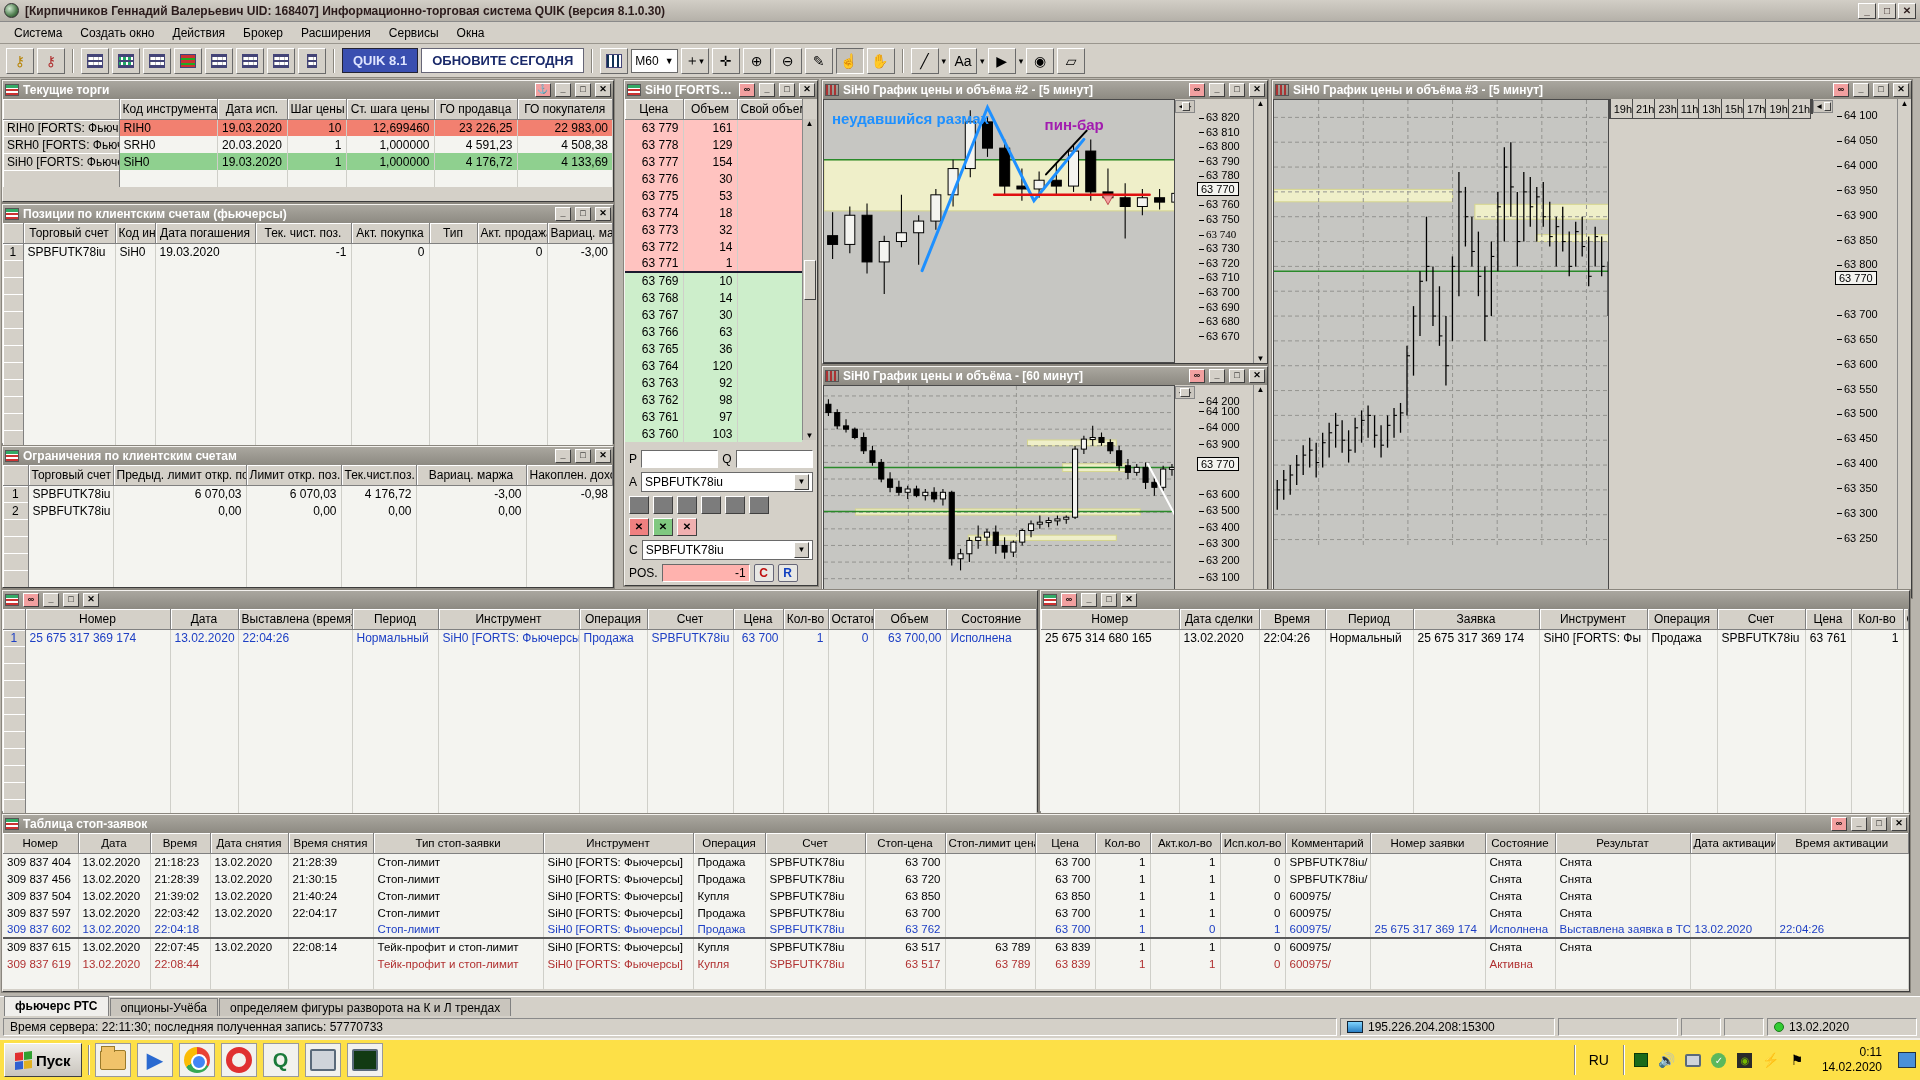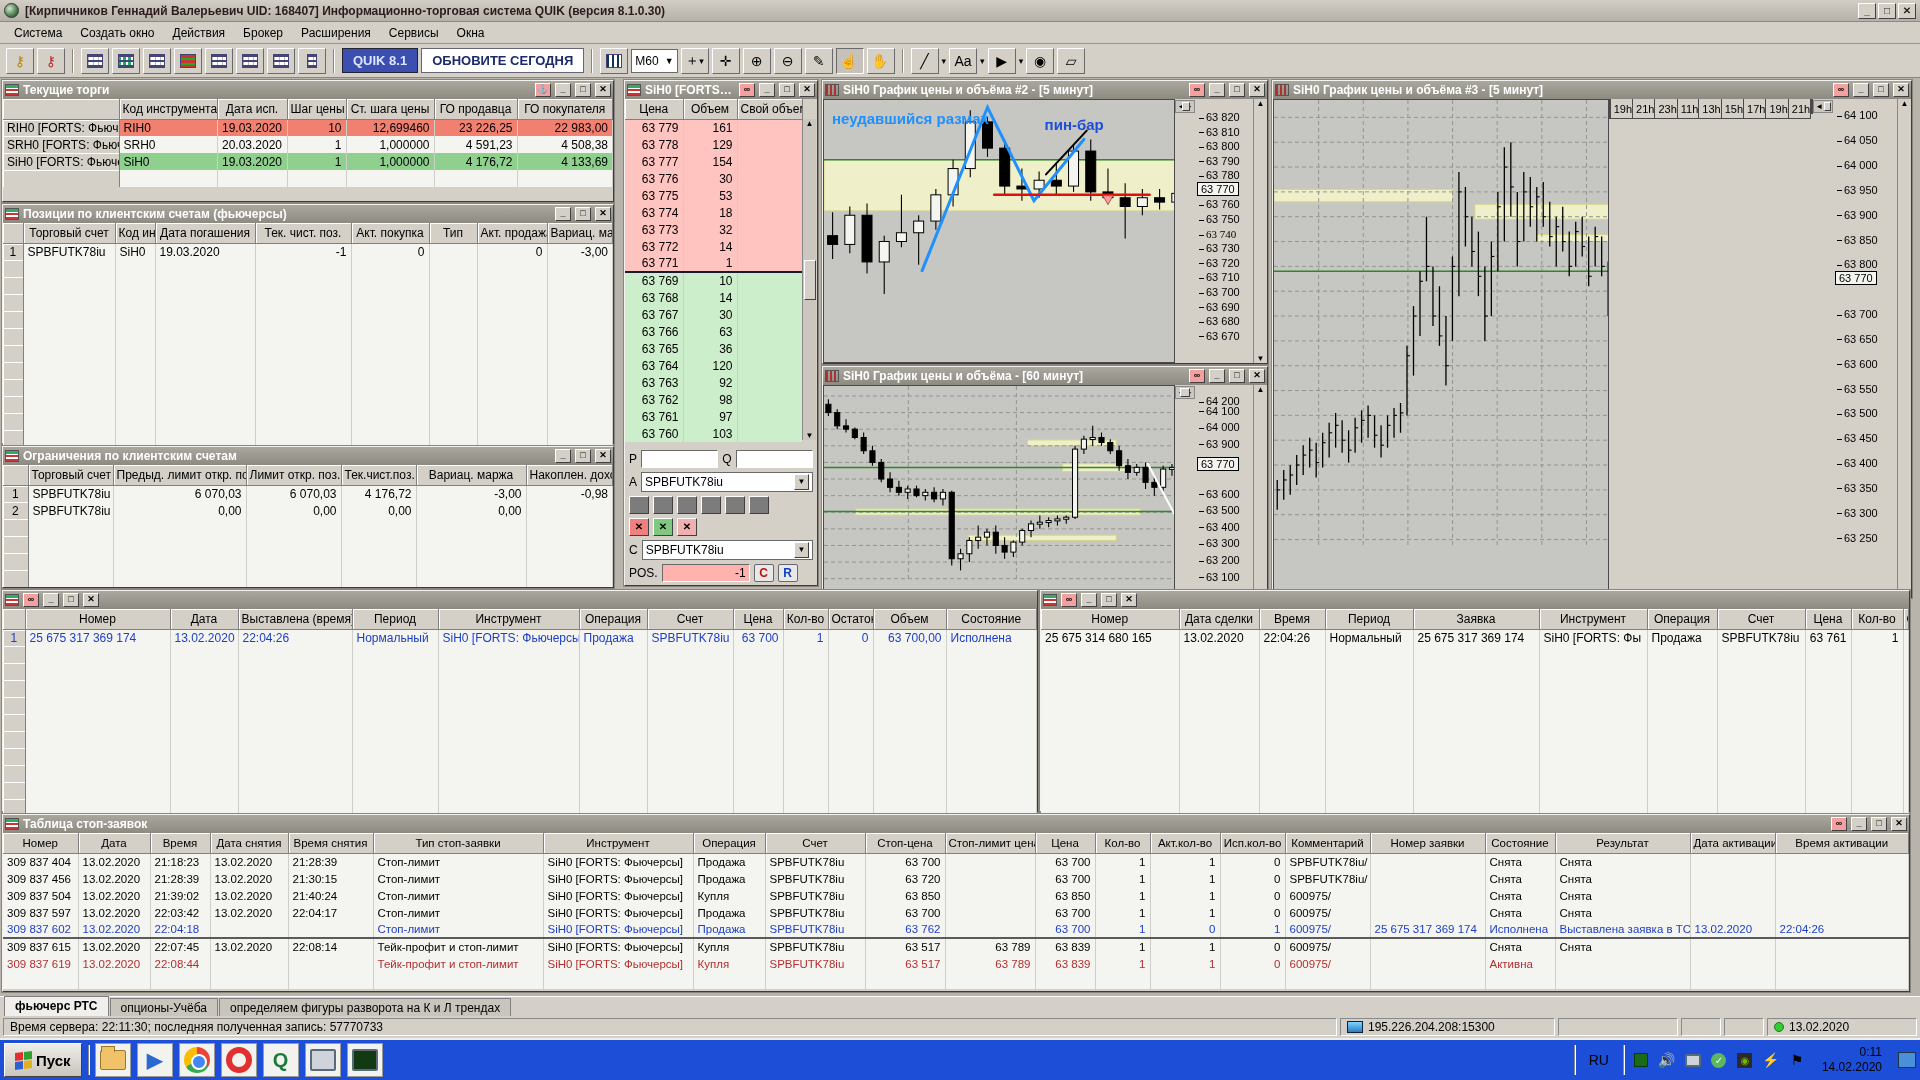--- a/index.html
+++ b/index.html
@@ -101,21 +101,21 @@
 
   
   .tabsbar{position:absolute;left:0;top:996px;width:1920px;height:20px;background:#d4d0c8;display:flex;align-items:flex-end;padding-left:4px;border-top:1px solid #fff;}
   .tab{padding:2px 10px;border:1px solid #808080;border-bottom:none;background:#c9c5bd;margin-right:1px;font-size:12px;height:18px;}
   .tab.active{background:#f0efec;font-weight:bold;height:20px;}
   .statusbar{position:absolute;left:0;top:1016px;width:1920px;height:22px;background:#d4d0c8;display:flex;gap:3px;padding:2px 3px;}
   .scell{border:1px solid;border-color:#8a8a8a #fff #fff #8a8a8a;display:flex;align-items:center;padding:0 6px;gap:5px;height:18px;}
   .scell.grow{flex:1;}
   .greendot{width:10px;height:10px;border-radius:50%;background:#33cc33;border:1px solid #1a7a1a;}
   .net-ico{width:16px;height:12px;background:linear-gradient(#7fd4ff,#2a7fc4);border:1px solid #123;}
-  .taskbar{position:absolute;left:0;top:1038px;width:1920px;height:42px;background:#1d4ed8;border-top:2px solid #f0eeea;display:flex;align-items:center;padding:15px 4px;gap:6px;}
+  .taskbar{position:absolute;left:0;top:1038px;width:1920px;height:42px;background:#fde047;border-top:2px solid #f0eeea;display:flex;align-items:center;padding:15px 4px;gap:6px;}
   .start-btn{height:34px;background:linear-gradient(#efede9,#c9c5bd);border:1px solid;border-color:#fff #404040 #404040 #fff;
      display:flex;align-items:center;gap:4px;padding:0 10px;font-weight:bold;font-size:15px;}
   .winflag{display:grid;grid-template-columns:8px 8px;grid-template-rows:8px 8px;gap:1px;transform:skewY(-6deg);}
   .winflag i{display:block;}
   .qicon{width:36px;height:34px;border:1px solid #999;background:#f2f2ee;display:flex;align-items:center;justify-content:center;font-size:20px;font-weight:bold;}
   .tray{margin-left:auto;display:flex;align-items:center;gap:8px;}
   .tray-sep{width:1px;height:30px;background:#8a8a8a;box-shadow:1px 0 0 #fff;}
   .tray-ico{width:18px;height:18px;display:flex;align-items:center;justify-content:center;font-size:14px;}
   .clock{text-align:right;font-size:12px;line-height:15px;padding:0 8px;}
   .folder-ico{width:26px;height:20px;background:#f0c36a;border:1px solid #9a7a2a;border-radius:2px;position:relative;}
@@ -710,21 +710,21 @@
       <span class="ttl">SiH0 График цены и объёма #2 - [5 минут]</span>
       <span class="tbtn red">∞</span>
       <span class="tbtn">_</span>
       <span class="tbtn">□</span>
       <span class="tbtn">✕</span>
     </div>
     <div class="chart-body">
       <div class="plot-col">
         <div class="plot">
           <span class="anno" style="left:8px;top:10px;color:#1e90ff;">неудавшийся размах</span>
-          <span class="anno" style="left:63%;top:16px;color:#1d4ed8;">пин-бар</span>
+          <span class="anno" style="left:63%;top:16px;color:#a21caf;">пин-бар</span>
         <svg width="370" height="248">
               <rect x="0" y="59.811764705882354" width="370" height="51.05882352941177" fill="#efefc9" stroke="#d6d68e"></rect>
               <line x1="0" x2="370" y1="59.811764705882354" y2="59.811764705882354" stroke="#2a8a2a" stroke-width="1.4"></line>
               <line x1="8.604651162790697" x2="8.604651162790697" y1="112.32941176470588" y2="159.01176470588237" stroke="#000" stroke-width="1.1"></line>
               <rect x="3.6139534883720934" y="135.67058823529413" width="9.981395348837207" height="8.752941176470586" fill="#000" stroke="#000"></rect>
               <line x1="25.813953488372093" x2="25.813953488372093" y1="106.49411764705881" y2="153.1764705882353" stroke="#000" stroke-width="1.1"></line>
               <rect x="20.823255813953487" y="115.24705882352941" width="9.981395348837207" height="29.176470588235304" fill="#f4f4f0" stroke="#000"></rect>
               <line x1="43.02325581395348" x2="43.02325581395348" y1="103.5764705882353" y2="173.6" stroke="#000" stroke-width="1.1"></line>
               <rect x="38.03255813953488" y="115.24705882352941" width="9.981395348837207" height="46.682352941176475" fill="#000" stroke="#000"></rect>
               <line x1="60.23255813953488" x2="60.23255813953488" y1="135.67058823529413" y2="194.0235294117647" stroke="#000" stroke-width="1.1"></line>

